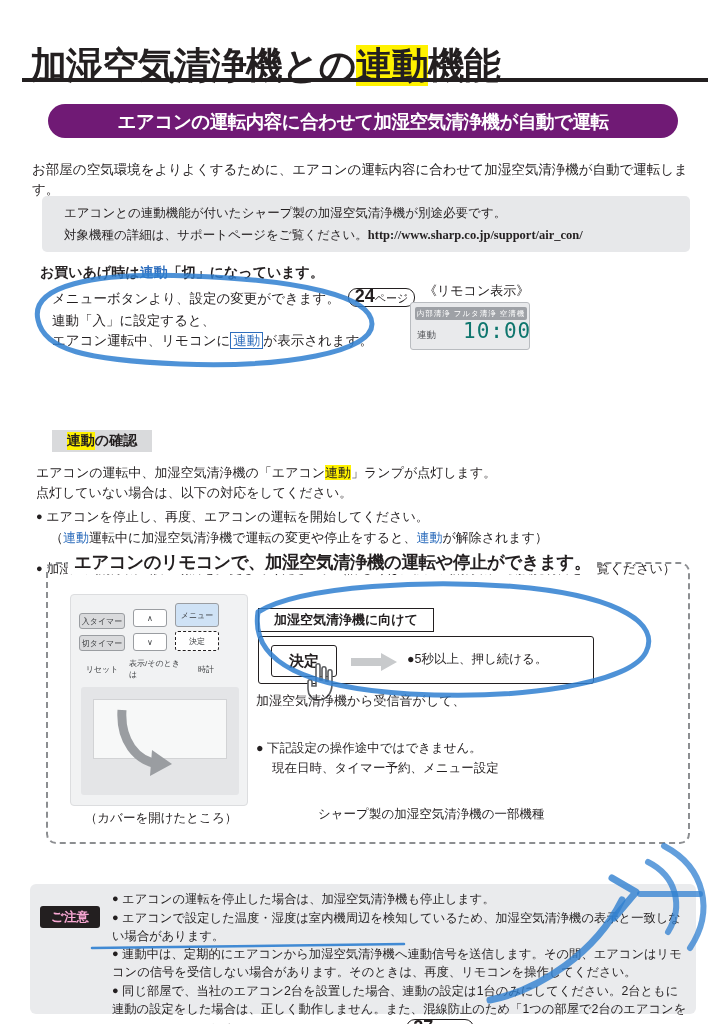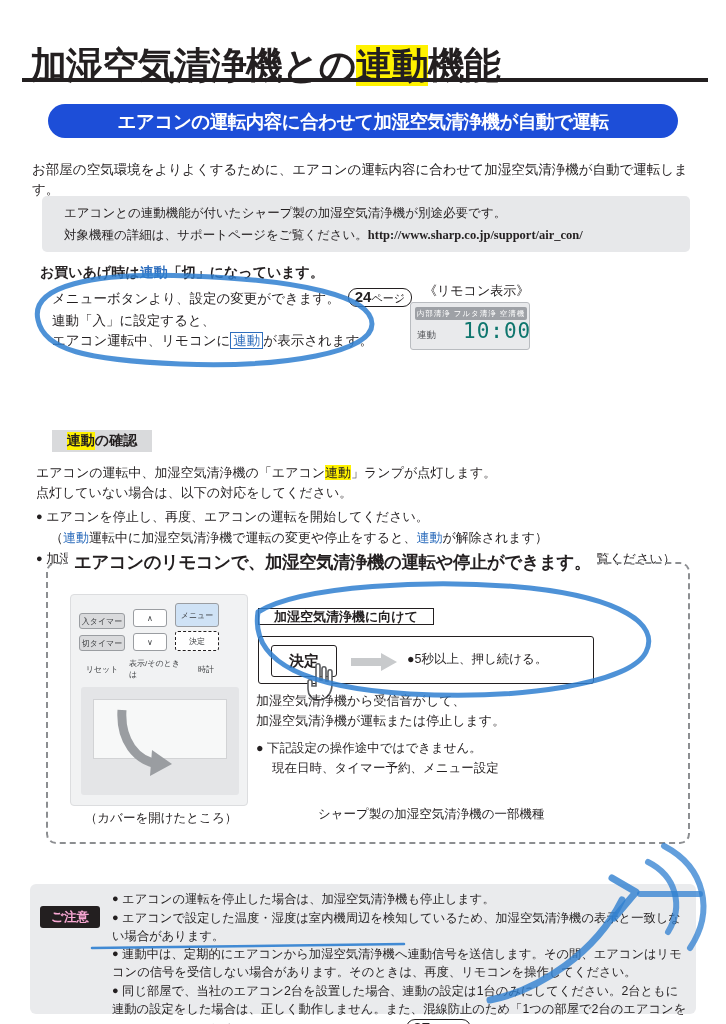--- a/index.html
+++ b/index.html
@@ -22,21 +22,21 @@
   }
   .title .hl { background: #fff200; }
   .title-rule {
     position: absolute; left: 22px; top: 78px; width: 686px; height: 4px;
     background: #231f20;
   }
 
   
   .banner {
     position: absolute; left: 48px; top: 104px; width: 630px; height: 34px;
-    background: #1d4ed8; color: #ffffff;
+    background: #701a75; color: #ffffff;
     border-radius: 17px;
     font-size: 18.5px; font-weight: bold;
     display: flex; align-items: center; justify-content: center;
     letter-spacing: -0.5px;
   }
 
   .lead {
     position: absolute; left: 32px; top: 160px; width: 670px;
     font-size: 13.5px; line-height: 1.5;
   }
@@ -54,21 +54,21 @@
   .buy-head {
     position: absolute; left: 40px; top: 264px; font-size: 14px; font-weight: bold;
   }
   .buy-head .blue { color: #2e6ebd; }
   .buy-l1 { position: absolute; left: 52px; top: 288px; font-size: 13.5px; }
   .page-ref {
     display: inline-block; border: 1px solid #231f20; border-radius: 9px;
     padding: 0 6px; font-size: 11px; line-height: 15px; vertical-align: 1px;
     margin-left: 4px; white-space: nowrap;
   }
-  .page-ref b { font-size: 15px; font-weight: bold; }
+  .page-ref b { font-size: 18px; font-weight: bold; }
   .buy-l2 { position: absolute; left: 52px; top: 312px; font-size: 13.5px; }
   .buy-l3 { position: absolute; left: 52px; top: 332px; font-size: 13.5px; }
   .boxed-blue {
     border: 1px solid #2e6ebd; color: #2e6ebd; padding: 0 2px;
   }
 
   
   .remote-title {
     position: absolute; left: 424px; top: 282px; font-size: 13px;
   }
@@ -94,21 +94,21 @@
   .chip {
     position: absolute; left: 52px; top: 430px; width: 100px; height: 22px;
     background: #d9dadc; font-size: 14px; font-weight: bold;
     display: flex; align-items: center; justify-content: center;
   }
   .chip .y { background: #fff200; }
   .confirm-l1 { position: absolute; left: 36px; top: 464px; font-size: 13px; }
   .confirm-l2 { position: absolute; left: 36px; top: 484px; font-size: 13px; }
   .bullet-list { position: absolute; left: 36px; top: 508px; width: 670px; font-size: 13px; }
   .bullet-list .li { margin-bottom: 3px; }
-  .bullet-list .sub { margin-left: 14px; margin-bottom: 3px; }
+  .bullet-list .sub { margin-left: 14px; margin-bottom: 13px; }
   .dot { font-size: 11px; vertical-align: 1px; }
   .bl { color: #2e6ebd; }
 
   
   .dash-panel {
     position: absolute; left: 46px; top: 562px; width: 644px; height: 282px;
     border: 2px dashed #8c8e91; border-radius: 10px;
   }
   .dash-title {
     position: absolute; left: 68px; top: 550px;
@@ -127,21 +127,21 @@
   .rbtn.dk { background:#d9dadc; }
   .rbtn.blue { background:#cfe2f5; }
   .arrow-curve {
     position: absolute; left: 116px; top: 706px; width: 60px; height: 70px;
   }
   .cover-cap {
     position: absolute; left: 66px; top: 810px; width: 190px;
     text-align: center; font-size: 12.5px;
   }
   .aim-label {
-    position: absolute; left: 258px; top: 608px; width: 176px; height: 17px;
+    position: absolute; left: 258px; top: 608px; width: 176px; height: 24px;
     background: #ffffff; border: 1.5px solid #231f20;
     font-size: 13px; font-weight: bold;
     display: flex; align-items: center; justify-content: center;
   }
   .kettei-box {
     position: absolute; left: 258px; top: 636px; width: 336px; height: 48px;
     background: #ffffff; border: 1.5px solid #231f20; border-radius: 3px;
   }
   .kettei-btn {
     position: absolute; left: 12px; top: 8px; width: 66px; height: 32px;
@@ -271,21 +271,20 @@
     <svg class="grey-arrow" viewBox="0 0 46 18">
       <path d="M0,5 L30,5 L30,0 L46,9 L30,18 L30,13 L0,13 Z" fill="#c8cacc" stroke="none"></path>
     </svg>
     <div class="kettei-note">●5秒以上、押し続ける。</div>
   </div>
   <svg class="hand-icon" viewBox="0 0 44 44">
     <path d="M14,6 C14,3 18,3 18,6 L18,20 L20,20 L20,9 C20,6 24,6 24,9 L24,21 L26,21 L26,12 C26,9 30,9 30,12 L30,24 C30,34 24,40 16,40 C10,40 6,35 6,29 L6,22 C6,19 10,19 10,22 L10,26 L14,26 Z" fill="#ffffff" stroke="#5a5c5f" stroke-width="1.6"></path>
   </svg>
 
   <div class="after-l1">加湿空気清浄機から受信音がして、</div>
-  <div class="after-l2">加湿空気清浄機が運転または停止します。</div>
   <div class="after-l3">● 下記設定の操作途中ではできません。</div>
   <div class="after-l4">現在日時、タイマー予約、メニュー設定</div>
   <div class="after-l6">シャープ製の加湿空気清浄機の一部機種</div>
 
   <div class="caution">
     <div class="caution-tag">ご注意</div>
     <div class="caution-body">
       <div class="li"><span class="dot">●</span> <span>エアコンの運転を停止した場合は、加湿空気清浄機も停止します。</span></div>
       <div class="li"><span class="dot">●</span> <span>エアコンで設定した温度・湿度は室内機周辺を検知しているため、加湿空気清浄機の表示と一致しない場合があります。</span></div>
       <div class="li"><span class="dot">●</span> <span>連動中は、定期的にエアコンから加湿空気清浄機へ連動信号を送信します。その間、エアコンはリモコンの信号を受信しない場合があります。そのときは、再度、リモコンを操作してください。</span></div>

